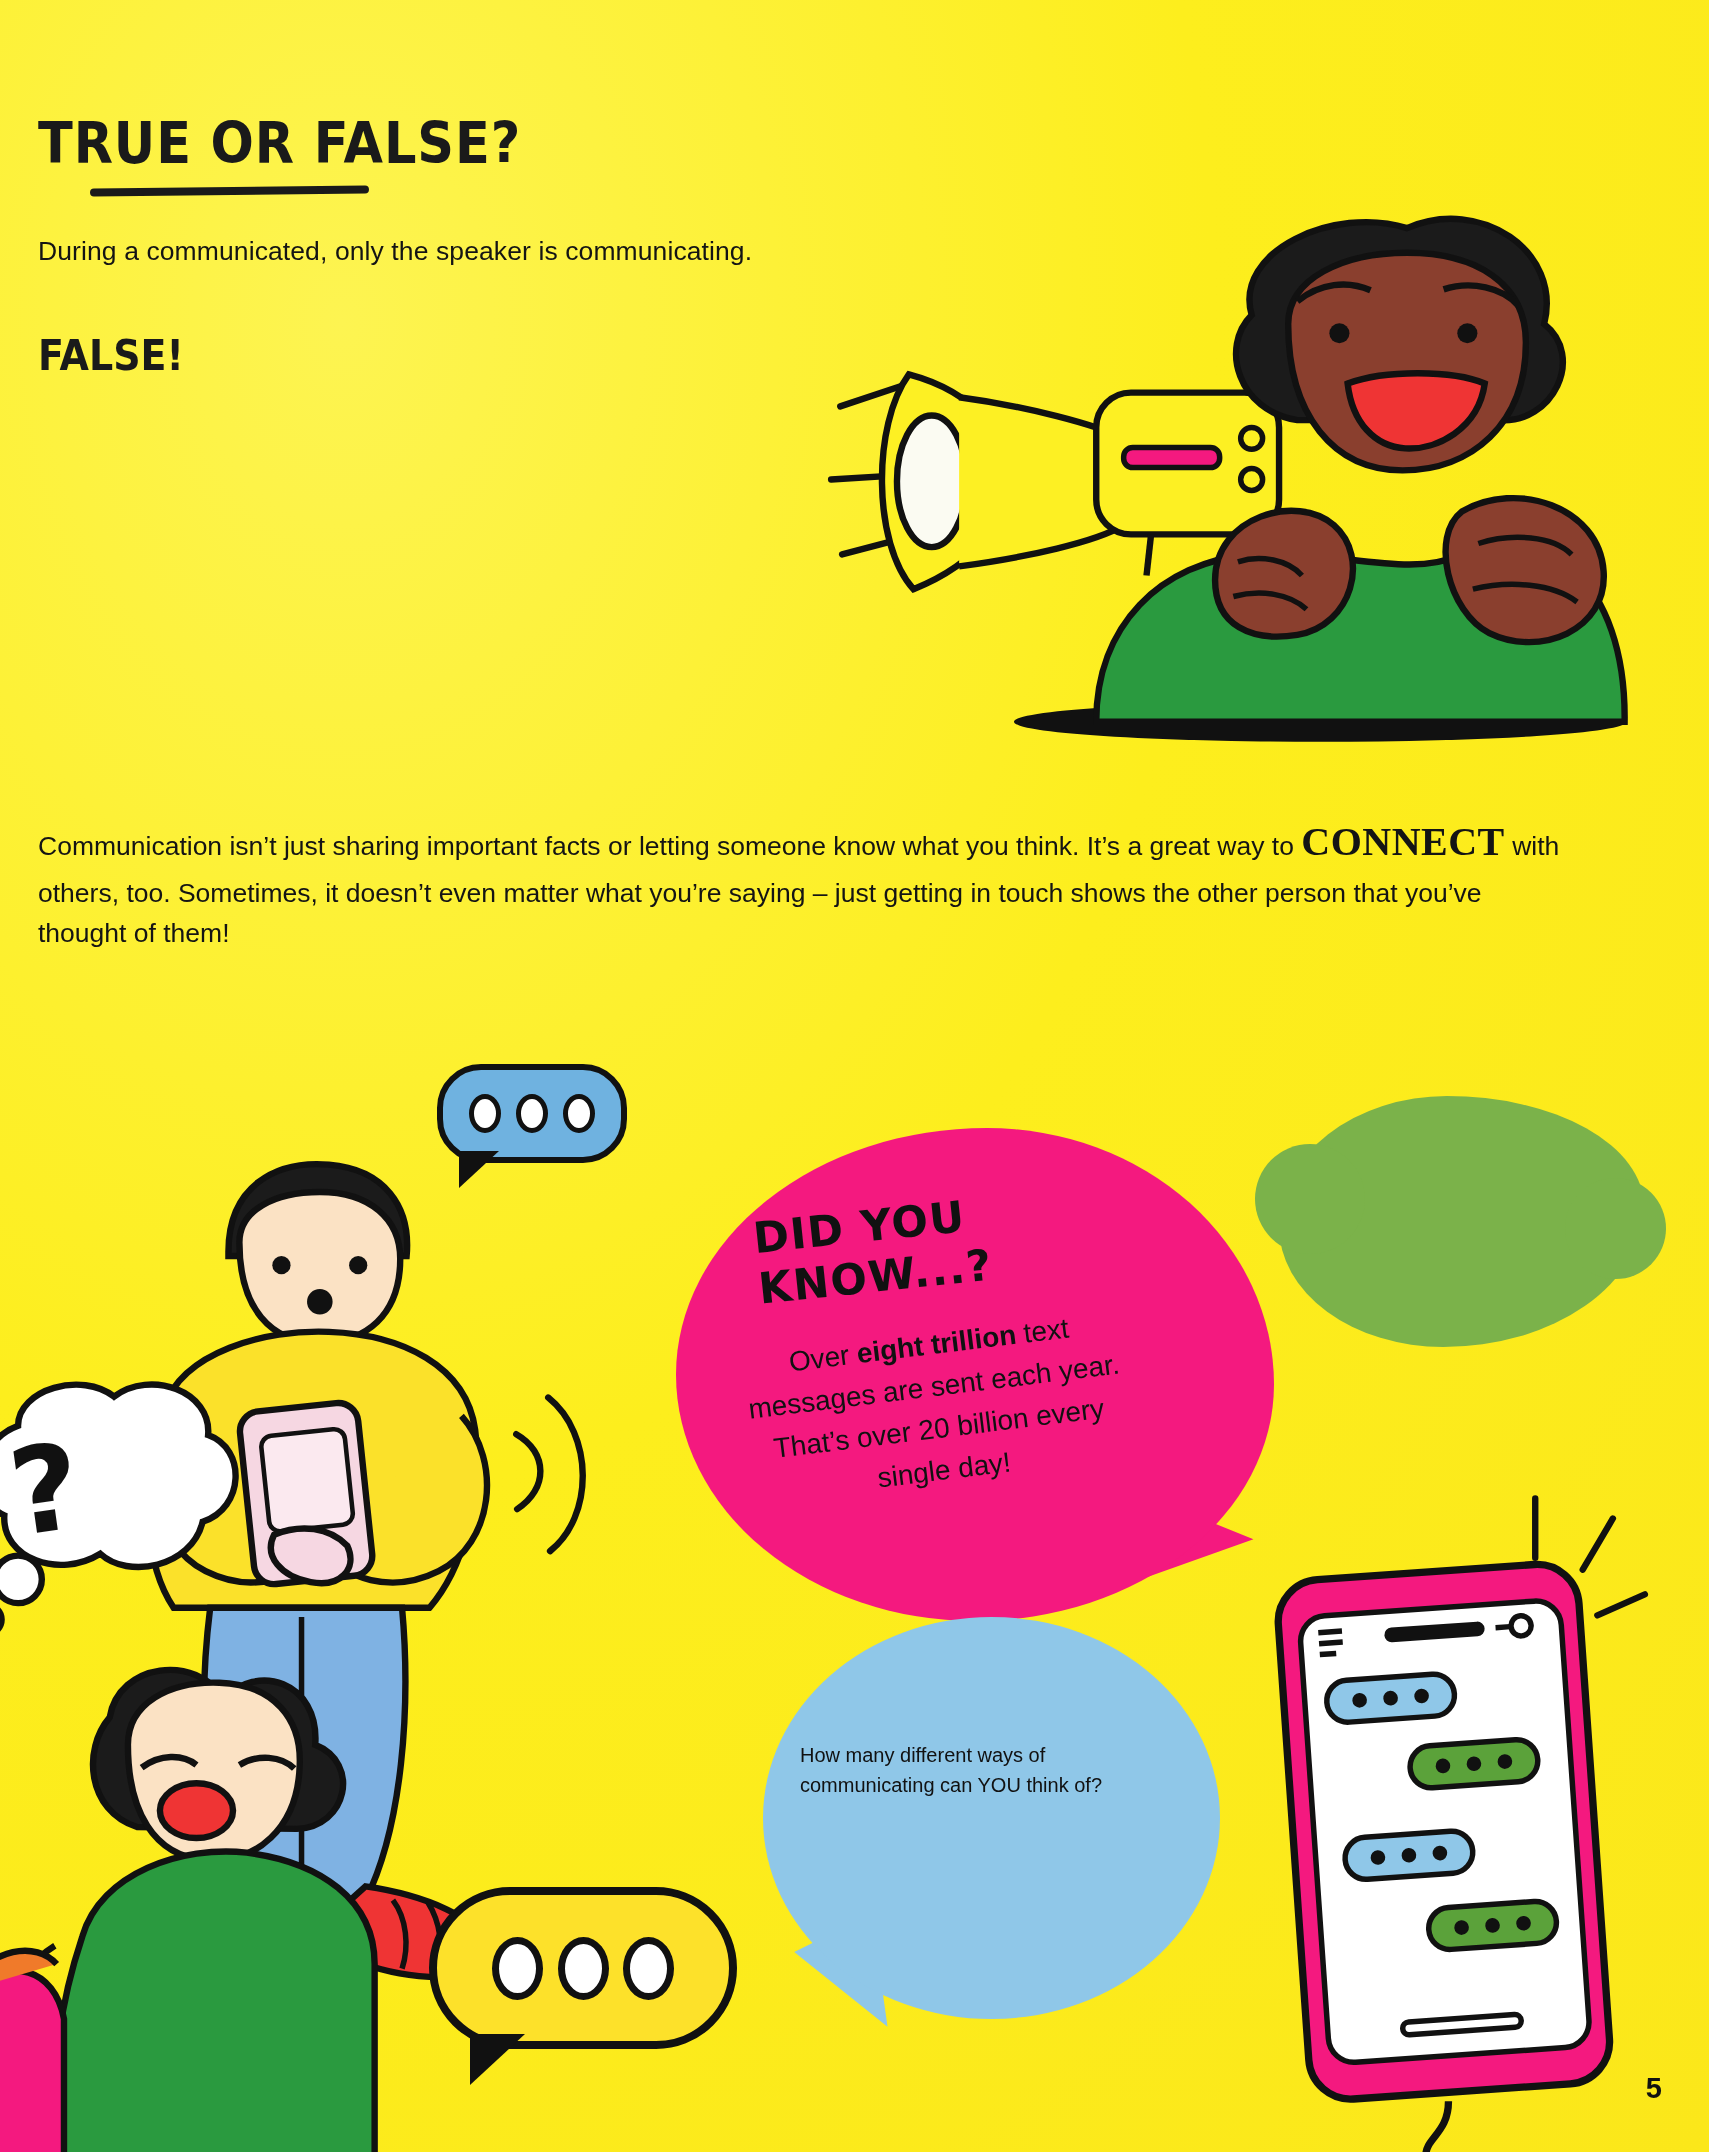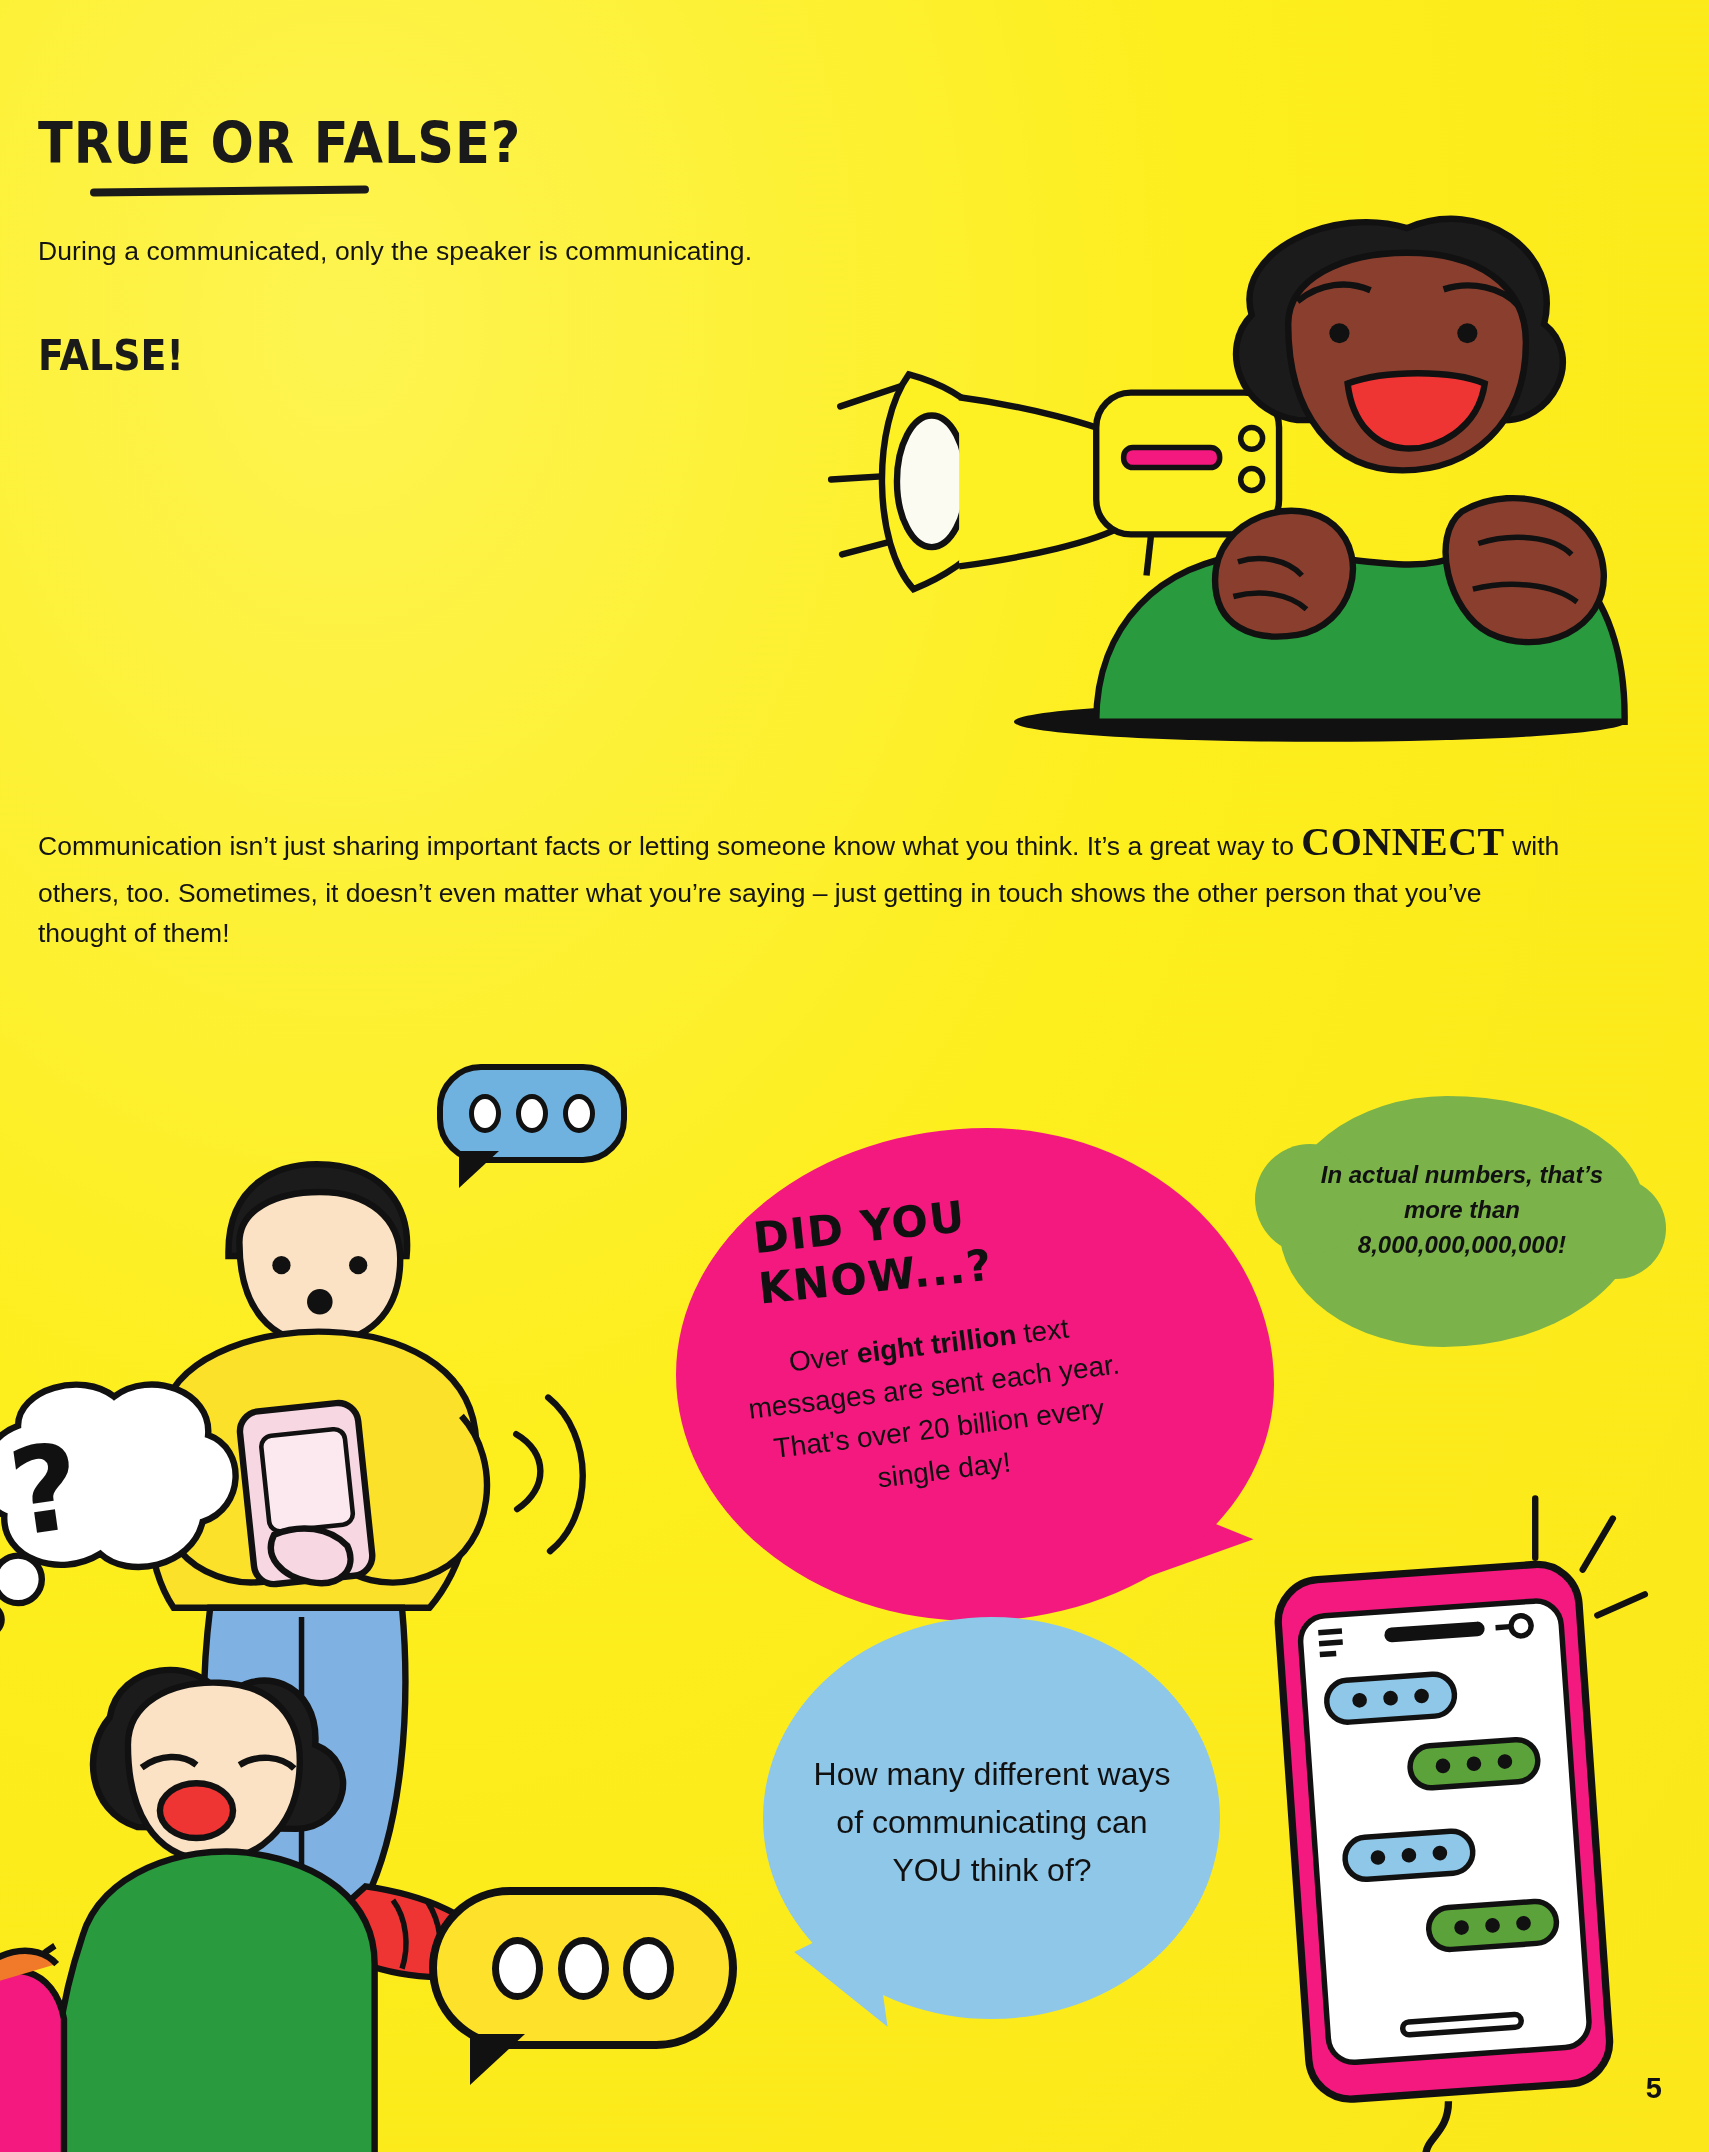--- a/index.html
+++ b/index.html
@@ -155,26 +155,25 @@
     position: absolute;
     left: 35px; top: 302px;
     width: 0; height: 0;
     border-right: 82px solid #8fc7e8;
     border-top: 27.4px solid transparent;
     border-bottom: 87px solid transparent;
     transform: rotate(-8deg);
   }
   .blue-body {
     position: absolute;
-    left: 37px; top: 133px;
+    left: 37px; top: 123px;
     width: 384px;
-    font-size: 32px;
+    font-size: 20px;
     line-height: 1.5;
     color: #111;
-    text-align: center;
   }
 
   .bubble-green {
     position: absolute;
     left: 1279px;
     top: 1096px;
     width: 365px;
     height: 251px;
   }
   .green-blob {
@@ -440,21 +439,20 @@
     <div class="pink-tail"></div>
     <div class="pink-blob"></div>
     <div class="did-you-know">DID YOU KNOW...?</div>
     <div class="pink-body">
       <span>Over </span><b>eight trillion</b><span> text messages are sent each year. That’s over 20 billion every single day!</span>
     </div>
   </div>
 
   <div class="bubble-green">
     <div class="green-blob"></div>
-    <div class="green-body">In actual numbers, that’s more than 8,000,000,000,000!</div>
   </div>
 
   <div class="bubble-blue">
     <div class="blue-tail"></div>
     <div class="blue-blob"></div>
     <div class="blue-body">How many different ways of communicating can YOU think of?</div>
   </div>
 
   <div class="page-number">5</div>
 </div>

